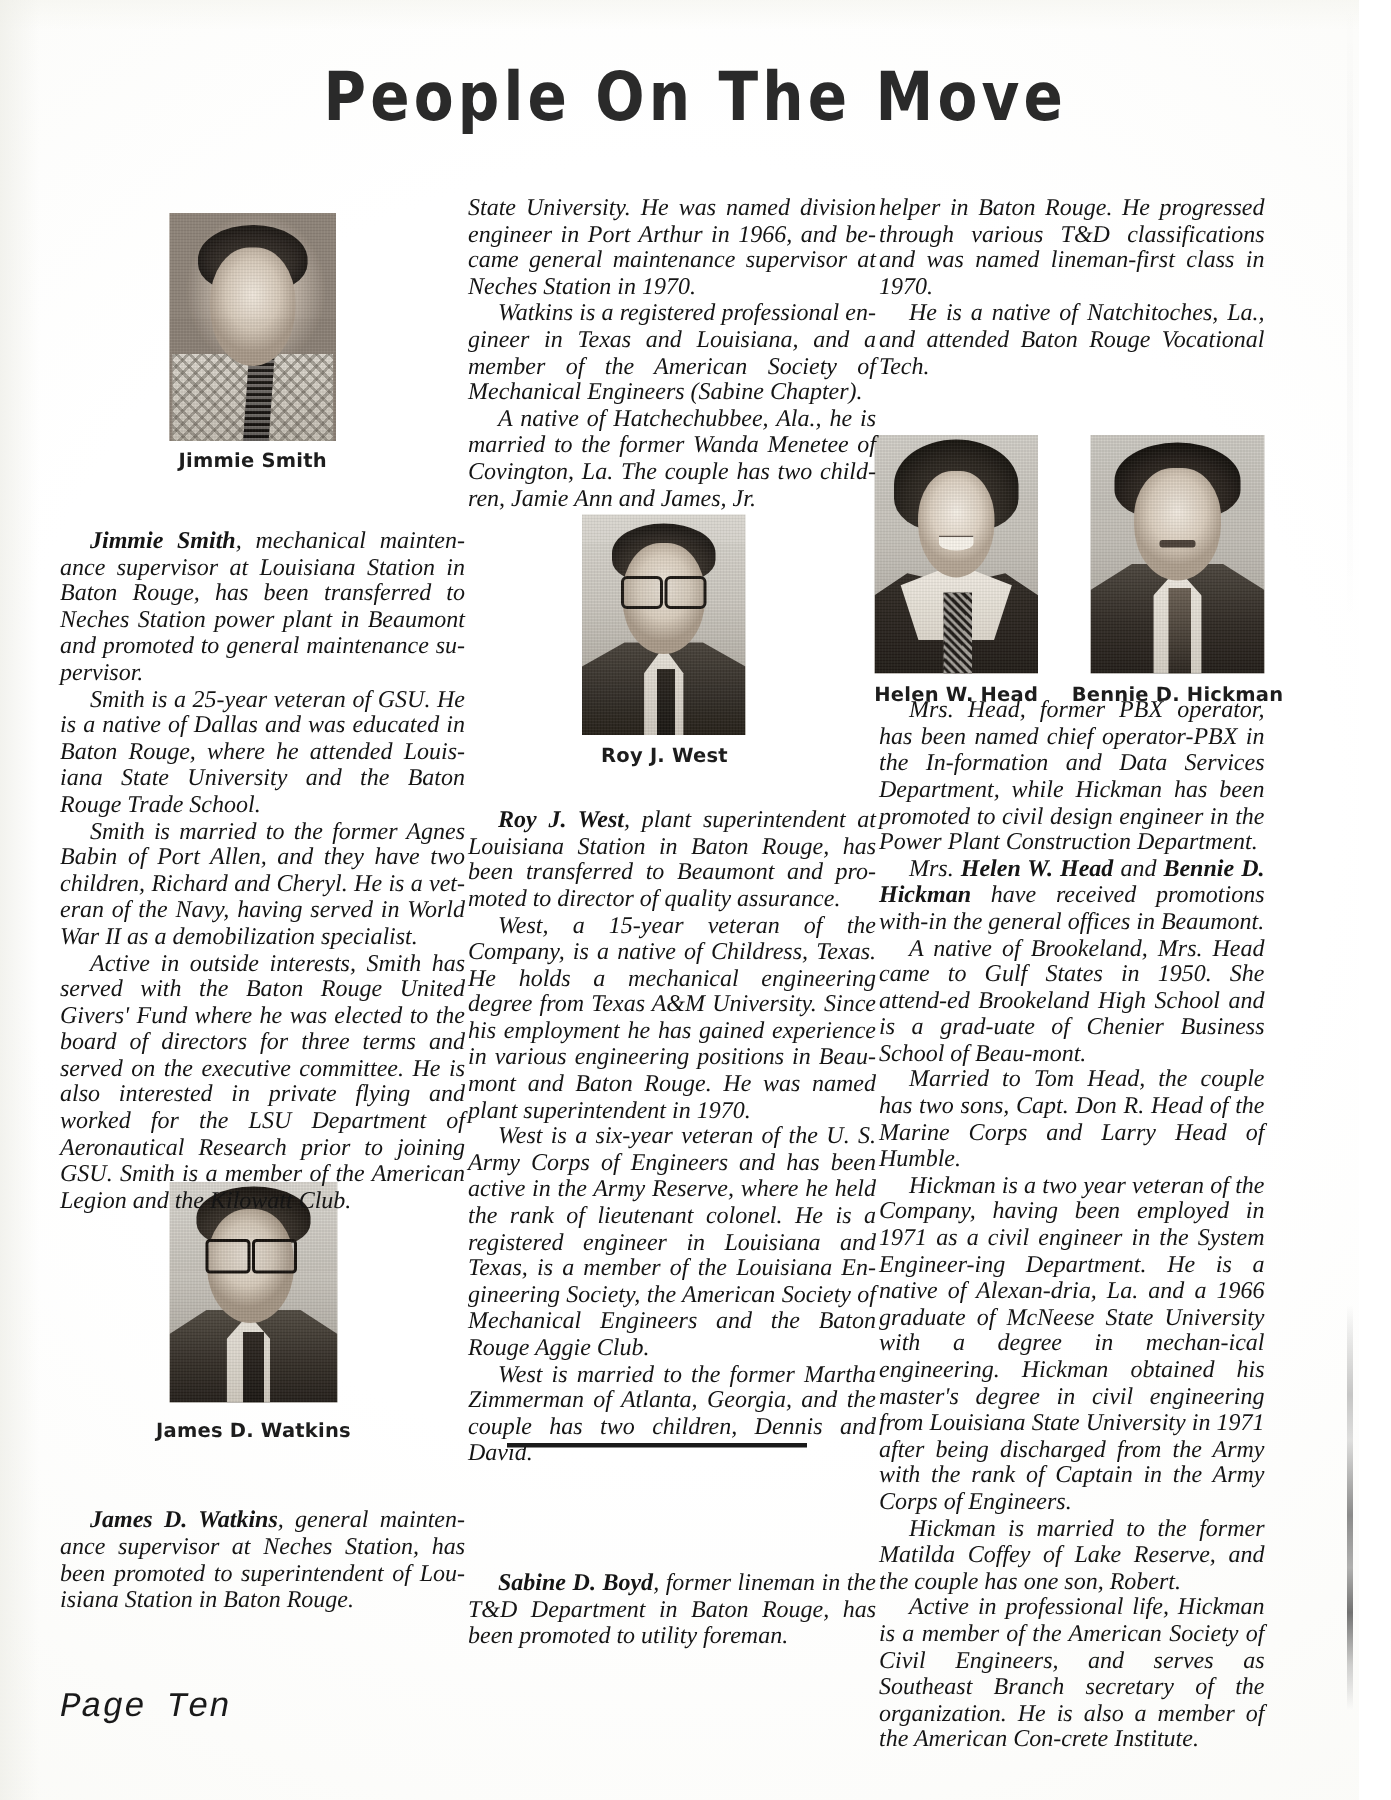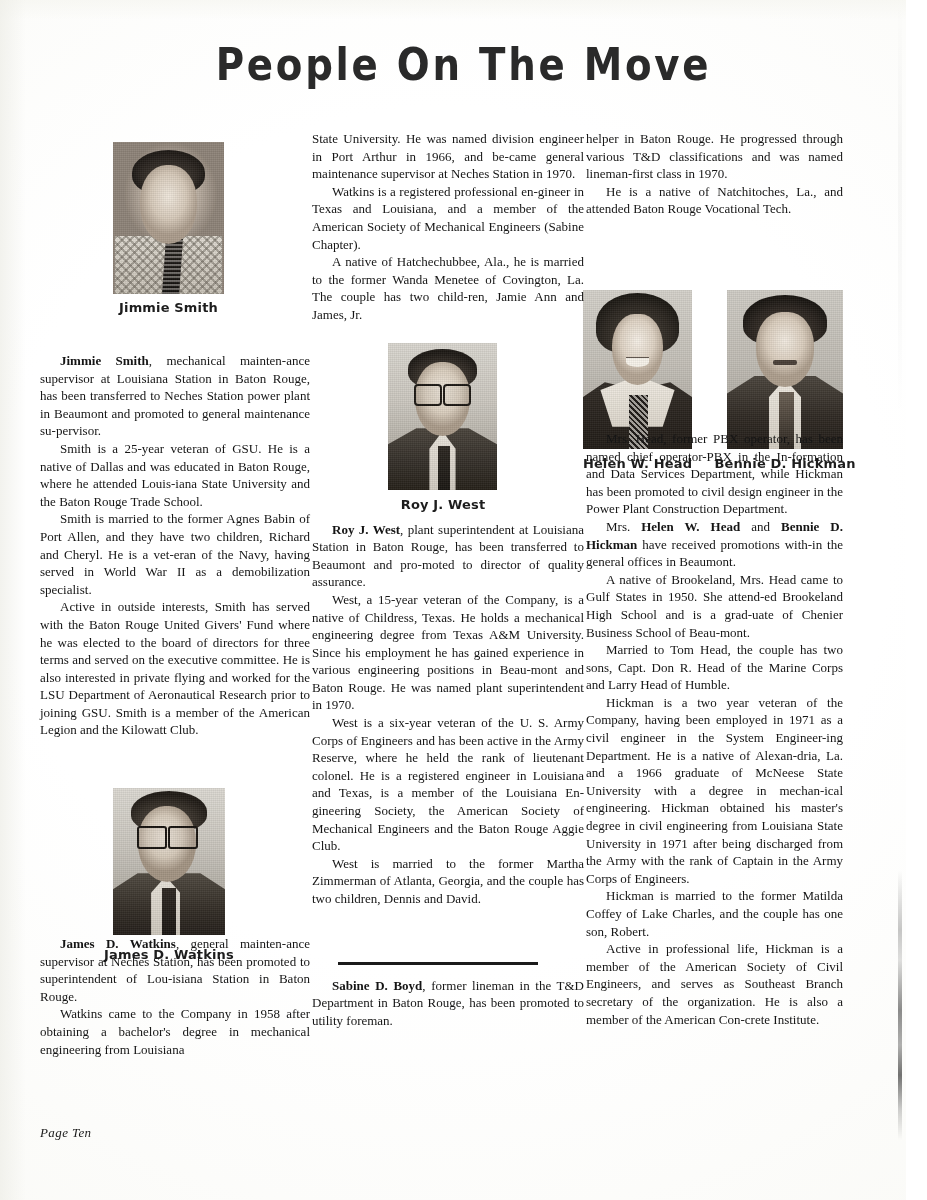--- a/index.html
+++ b/index.html
@@ -73,26 +73,27 @@
     color: #2a2a2a;
     transform: scaleX(0.86);
     transform-origin: 50% 50%;
     white-space: nowrap;
   }
 
   
   .col {
     position: absolute;
     top: 130px;
-    font-size: 13px;
+    font-size: 16px;
     line-height: 17.6px;
     text-align: justify;
     text-justify: inter-word;
     color: #151515;
     hyphens: manual;
+    font-style: italic;
   }
   #col1 { left: 40px;  width: 270px; }
   #col2 { left: 312px; width: 272px; }
   #col3 { left: 586px; width: 257px; }
 
   .col p {
     margin: 0;
     text-indent: 20px;
   }
   .col p.noindent { text-indent: 0; }
@@ -315,23 +316,23 @@
     position: absolute;
     left: 338px; top: 962px;
     width: 200px; height: 3px;
     background: #1b1b1b;
   }
 
   
   #page-number {
     position: absolute;
     left: 40px; top: 1125px;
-    font-family: Liberation Serif, serif;
+    font-family: Liberation Mono, monospace;
     font-style: italic;
-    font-size: 13px;
+    font-size: 23px;
     color: #1a1a1a;
     letter-spacing: 0.4px;
   }
 </style>
 </head>
 <body>
 
 <div id="page">
   <div id="paper-tint"></div>
 
@@ -399,21 +400,20 @@
   <div class="col" id="col1">
 
     <div style="height:222px;"></div>
     <p><b>Jimmie Smith</b>, mechanical mainten-ance supervisor at Louisiana Station in Baton Rouge, has been transferred to Neches Station power plant in Beaumont and promoted to general maintenance su-pervisor.</p>
     <p>Smith is a 25-year veteran of GSU. He is a native of Dallas and was educated in Baton Rouge, where he attended Louis-iana State University and the Baton Rouge Trade School.</p>
     <p>Smith is married to the former Agnes Babin of Port Allen, and they have two children, Richard and Cheryl. He is a vet-eran of the Navy, having served in World War II as a demobilization specialist.</p>
     <p>Active in outside interests, Smith has served with the Baton Rouge United Givers' Fund where he was elected to the board of directors for three terms and served on the executive committee. He is also interested in private flying and worked for the LSU Department of Aeronautical Research prior to joining GSU. Smith is a member of the American Legion and the Kilowatt Club.</p>
 
     <div style="height:196px;"></div>
     <p><b>James D. Watkins</b>, general mainten-ance supervisor at Neches Station, has been promoted to superintendent of Lou-isiana Station in Baton Rouge.</p>
-    <p>Watkins came to the Company in 1958 after obtaining a bachelor's degree in mechanical engineering from Louisiana</p>
   </div>
 
   <div class="col" id="col2">
     <p class="noindent">State University. He was named division engineer in Port Arthur in 1966, and be-came general maintenance supervisor at Neches Station in 1970.</p>
     <p>Watkins is a registered professional en-gineer in Texas and Louisiana, and a member of the American Society of Mechanical Engineers (Sabine Chapter).</p>
     <p>A native of Hatchechubbee, Ala., he is married to the former Wanda Menetee of Covington, La. The couple has two child-ren, Jamie Ann and James, Jr.</p>
 
     <div style="height:197px;"></div>
     <p><b>Roy J. West</b>, plant superintendent at Louisiana Station in Baton Rouge, has been transferred to Beaumont and pro-moted to director of quality assurance.</p>
     <p>West, a 15-year veteran of the Company, is a native of Childress, Texas. He holds a mechanical engineering degree from Texas A&amp;M University. Since his employment he has gained experience in various engineering positions in Beau-mont and Baton Rouge. He was named plant superintendent in 1970.</p>
@@ -427,21 +427,21 @@
   <div class="col" id="col3">
     <p class="noindent">helper in Baton Rouge. He progressed through various T&amp;D classifications and was named lineman-first class in 1970.</p>
     <p>He is a native of Natchitoches, La., and attended Baton Rouge Vocational Tech.</p>
 
     <div style="height:212px;"></div>
     <p>Mrs. Head, former PBX operator, has been named chief operator-PBX in the In-formation and Data Services Department, while Hickman has been promoted to civil design engineer in the Power Plant Construction Department.</p>
     <p>Mrs. <b>Helen W. Head</b> and <b>Bennie D. Hickman</b> have received promotions with-in the general offices in Beaumont.</p>
     <p>A native of Brookeland, Mrs. Head came to Gulf States in 1950. She attend-ed Brookeland High School and is a grad-uate of Chenier Business School of Beau-mont.</p>
     <p>Married to Tom Head, the couple has two sons, Capt. Don R. Head of the Marine Corps and Larry Head of Humble.</p>
     <p>Hickman is a two year veteran of the Company, having been employed in 1971 as a civil engineer in the System Engineer-ing Department. He is a native of Alexan-dria, La. and a 1966 graduate of McNeese State University with a degree in mechan-ical engineering. Hickman obtained his master's degree in civil engineering from Louisiana State University in 1971 after being discharged from the Army with the rank of Captain in the Army Corps of Engineers.</p>
-    <p>Hickman is married to the former Matilda Coffey of Lake Charles, and the couple has one son, Robert.</p>
+    <p>Hickman is married to the former Matilda Coffey of Lake Reserve, and the couple has one son, Robert.</p>
     <p>Active in professional life, Hickman is a member of the American Society of Civil Engineers, and serves as Southeast Branch secretary of the organization. He is also a member of the American Con-crete Institute.</p>
   </div>
 
   <div id="divider"></div>
 
   <div id="page-number">Page Ten</div>
 
   <div id="scan-edge"></div>
   <div id="scan-edge2"></div>
 </div>

